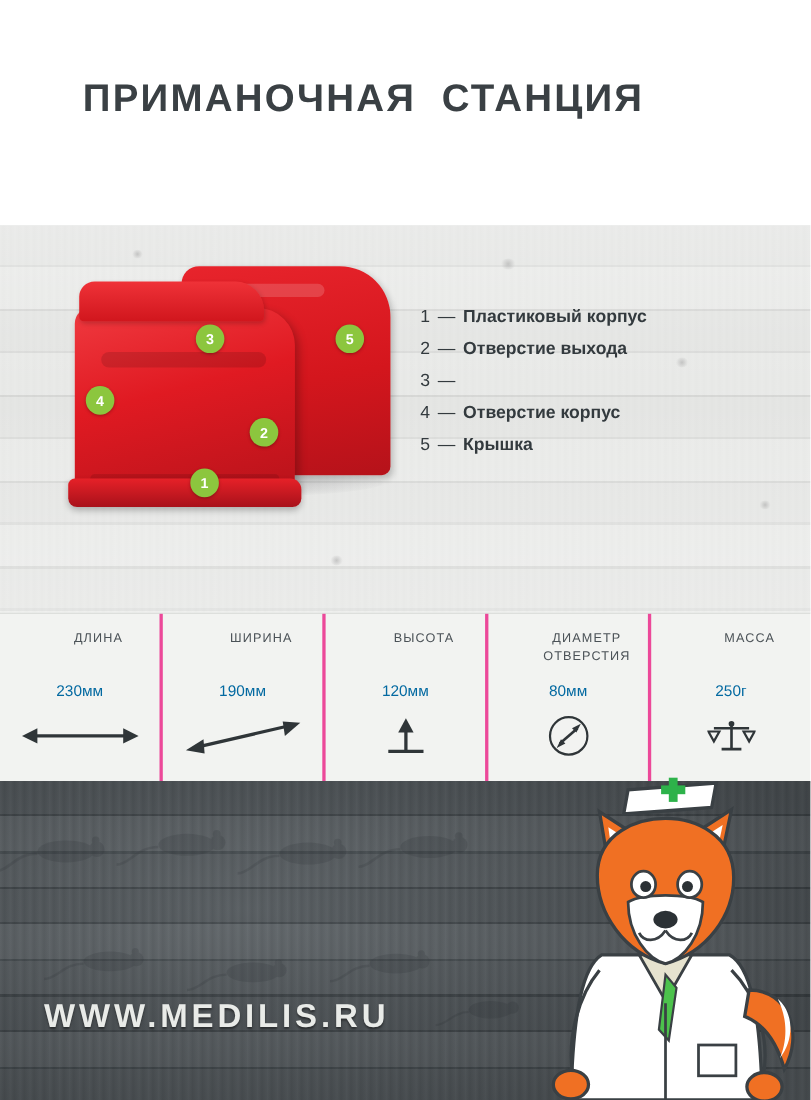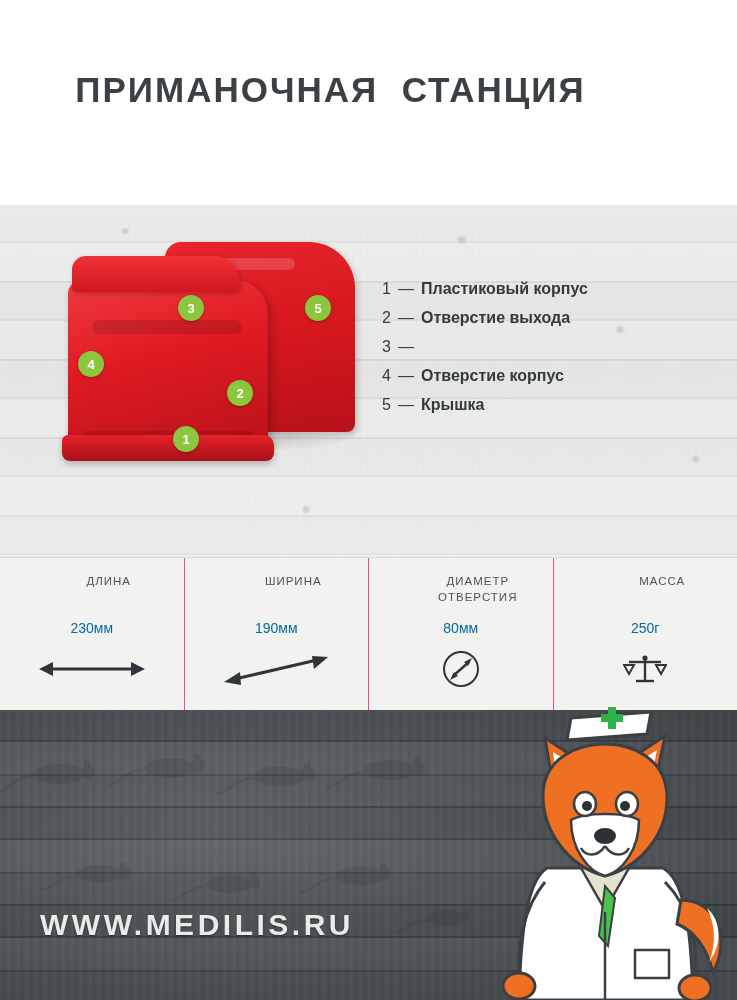--- a/index.html
+++ b/index.html
@@ -209,21 +209,21 @@
   }
   .spec-col {
     flex: 1 1 0;
     position: relative;
     display: flex;
     flex-direction: column;
     align-items: center;
     padding-top: 16px;
     box-sizing: border-box;
   }
-  .spec-col + .spec-col { border-left: 1px solid #ec4899; }
+  .spec-col + .spec-col { border-left: 3px solid #ec4899; }
   .spec-head {
     font-size: 11.5px;
     letter-spacing: 1.0px;
     color: #4b5257;
     text-align: center;
     line-height: 1.35;
     text-transform: uppercase;
     min-height: 32px;
     margin-left: 34px;
   }
@@ -373,20 +373,31 @@
       <div class="spec-value">190мм</div>
       <div class="spec-icon">
         <svg width="110" height="34" viewBox="0 0 110 34">
           <line x1="14" y1="27" x2="96" y2="8" stroke="#2f3538" stroke-width="3"></line>
           <polygon points="3,30 19,20 20,33" fill="#2f3538"></polygon>
           <polygon points="107,5 91,4 93,17" fill="#2f3538"></polygon>
         </svg>
       </div>
     </div>
 
+    <div class="spec-col">
+      <div class="spec-head">ВЫСОТА</div>
+      <div class="spec-value">120мм</div>
+      <div class="spec-icon">
+        <svg width="56" height="34" viewBox="0 0 56 34">
+          <line x1="28" y1="30" x2="28" y2="8" stroke="#2f3538" stroke-width="3"></line>
+          <polygon points="28,1 21,14 35,14" fill="#2f3538"></polygon>
+          <line x1="12" y1="31" x2="44" y2="31" stroke="#2f3538" stroke-width="3"></line>
+        </svg>
+      </div>
+    </div>
 
     <div class="spec-col">
       <div class="spec-head" style="white-space:pre-line;">ДИАМЕТР
 ОТВЕРСТИЯ</div>
       <div class="spec-value">80мм</div>
       <div class="spec-icon">
         <svg width="40" height="40" viewBox="0 0 40 40">
           <circle cx="20" cy="20" r="17" fill="none" stroke="#2f3538" stroke-width="2"></circle>
           <line x1="12" y1="27" x2="28" y2="13" stroke="#2f3538" stroke-width="2.4"></line>
           <polygon points="9,31 17,27 13,23" fill="#2f3538"></polygon>

